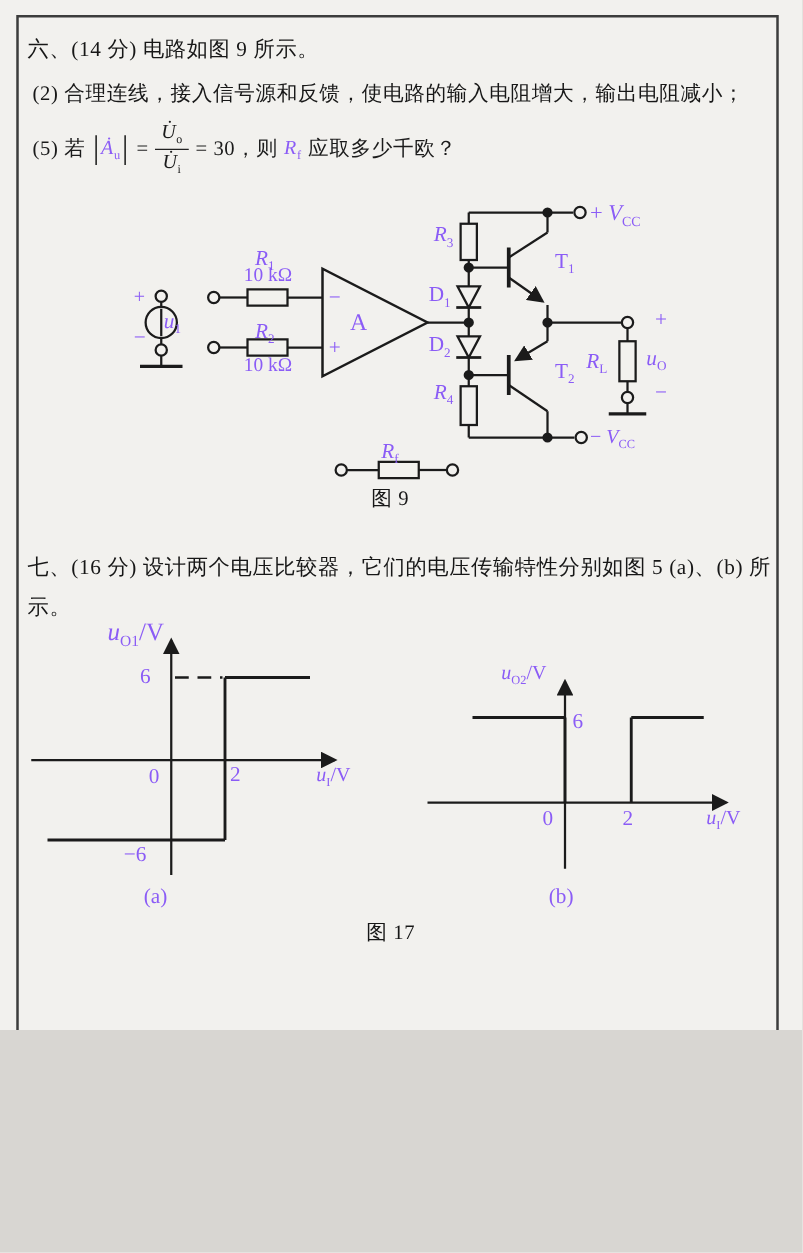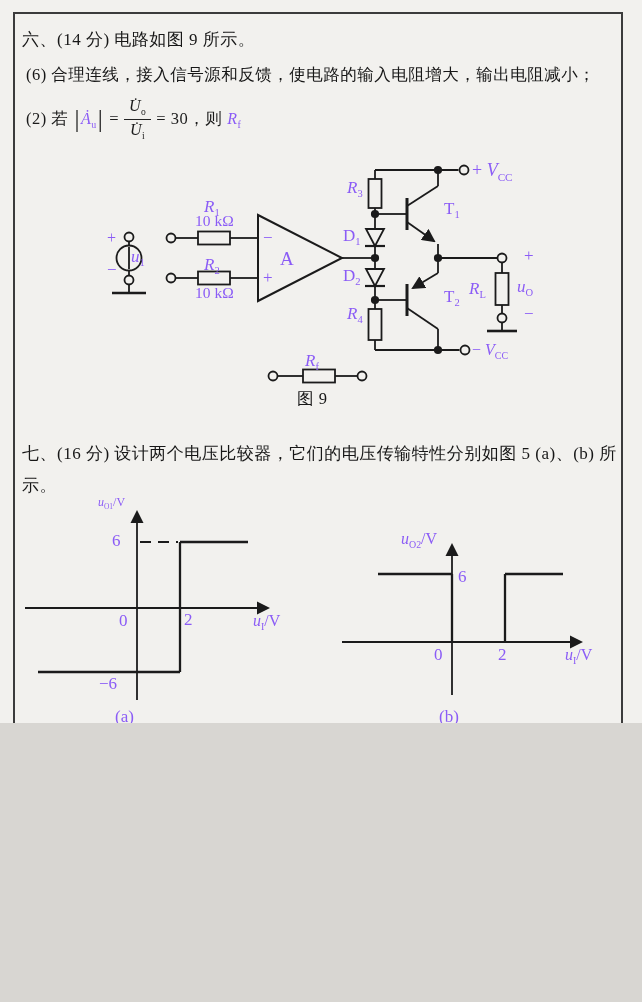--- a/index.html
+++ b/index.html
@@ -1,17 +1,17 @@
 <!DOCTYPE html>
 <html><head>
 <meta charset="utf-8">
 <style>
   html,body{margin:0;padding:0;background:#d8d6d2;}
   #page{
-    position:relative;width:642px;height:723px;margin:0 auto;
+    position:relative;width:642px;height:824px;margin:0 auto;
     background:#f2f1ee;overflow:hidden;
     font-family:"Liberation Serif",serif;color:#1b1b1b;
   }
   #frame{position:absolute;left:13px;top:12px;width:606px;height:954px;
     border:2px solid #3c3c3c;background:transparent;}
   .cn{position:absolute;font-size:16.5px;letter-spacing:.5px;color:#171717;white-space:nowrap;}
   .lbl{position:absolute;font-size:17px;white-space:nowrap;color:#8b5cf6;}
   .it{font-style:italic;}
   .up{font-style:normal;}
   .lbl sub{font-size:.62em;font-style:normal;line-height:0;}
@@ -26,36 +26,37 @@
   #page-num{position:absolute;left:263px;top:966px;font-family:"DejaVu Sans",sans-serif;
     font-style:italic;font-weight:bold;font-size:21px;transform:skewX(-6deg);color:#222;}
 </style>
 </head>
 <body>
 
 <div id="page">
   <div id="frame"></div>
 
   <div class="cn" style="left:22px;top:28px;font-size:17px;">六、(14 分) 电路如图 9 所示。</div>
-  <div class="cn" style="left:26px;top:64px;">(6) 合理连线，接入信号源和反馈，使电路的输入电阻增大，输出电阻减小；</div>
+  <div class="cn" style="left:26px;top:64px;">(2) 合理连线，接入信号源和反馈，使电路的输入电阻增大，输出电阻减小；</div>
 
   <div class="frow" style="left:26px;top:94px;height:50px;">
-    <span>(2) 若</span>
+    <span>(5) 若</span>
     <span style="display:inline-flex;align-items:center;">
       <span class="abar">|</span>
         <span class="lbl it" style="position:static;font-size:16px;"><i>Ȧ</i><sub>u</sub></span>
         <span class="abar">|</span>
     </span>
     <span>=</span>
     <span class="frac">
       <span class="fnum it"><i>U̇</i><sub style="font-style:normal">o</sub></span>
       <span class="fden it"><i>U̇</i><sub style="font-style:normal">i</sub></span>
     </span>
     <span>= 30，则</span>
     <span class="lbl it" style="position:static;font-size:16px;"><i>R</i><sub>f</sub></span>
+    <span>应取多少千欧？</span>
   </div>
 
   <svg width="642" height="1002" viewBox="0 0 642 1002">
     <defs>
       <marker id="arr" viewBox="0 0 10 10" refX="8.5" refY="5" markerWidth="7.5" markerHeight="7.5" orient="auto-start-reverse">
         <path d="M0 0 L10 5 L0 10 z" fill="#1b1b1b"></path>
       </marker>
     </defs>
 
     <g stroke="#1b1b1b" stroke-width="1.8" fill="none">
@@ -211,21 +212,21 @@
   <span class="lbl up" style="left:524px;top:246px;">+</span>
   <span class="lbl it" style="left:517px;top:277px;"><i>u</i><sub>O</sub></span>
   <span class="lbl up" style="left:524px;top:304px;">−</span>
 
   <span class="lbl it" style="left:305px;top:351px;"><i>R</i><sub>f</sub></span>
   <span class="cn" style="left:297px;top:388px;">图 9</span>
 
   <div class="cn" style="left:22px;top:442px;font-size:17px;">七、(16 分) 设计两个电压比较器，它们的电压传输特性分别如图 5 (a)、(b) 所</div>
   <div class="cn" style="left:22px;top:474px;font-size:17px;">示。</div>
 
-  <span class="lbl it" style="left:98px;top:495px;font-size:12px;"><i>u</i><sub>O1</sub><span class="up">/V</span></span>
+  <span class="lbl it" style="left:86px;top:495px;font-size:20px;"><i>u</i><sub>O1</sub><span class="up">/V</span></span>
   <span class="lbl up" style="left:112px;top:531px;">6</span>
   <span class="lbl up" style="left:119px;top:611px;">0</span>
   <span class="lbl up" style="left:184px;top:610px;">2</span>
   <span class="lbl up" style="left:99px;top:674px;">−6</span>
   <span class="lbl it" style="left:253px;top:612px;font-size:16px;"><i>u</i><sub>I</sub><span class="up">/V</span></span>
   <span class="lbl up" style="left:115px;top:707px;">(a)</span>
 
   <span class="lbl it" style="left:401px;top:530px;font-size:16px;"><i>u</i><sub>O2</sub><span class="up">/V</span></span>
   <span class="lbl up" style="left:458px;top:567px;">6</span>
   <span class="lbl up" style="left:434px;top:645px;">0</span>

